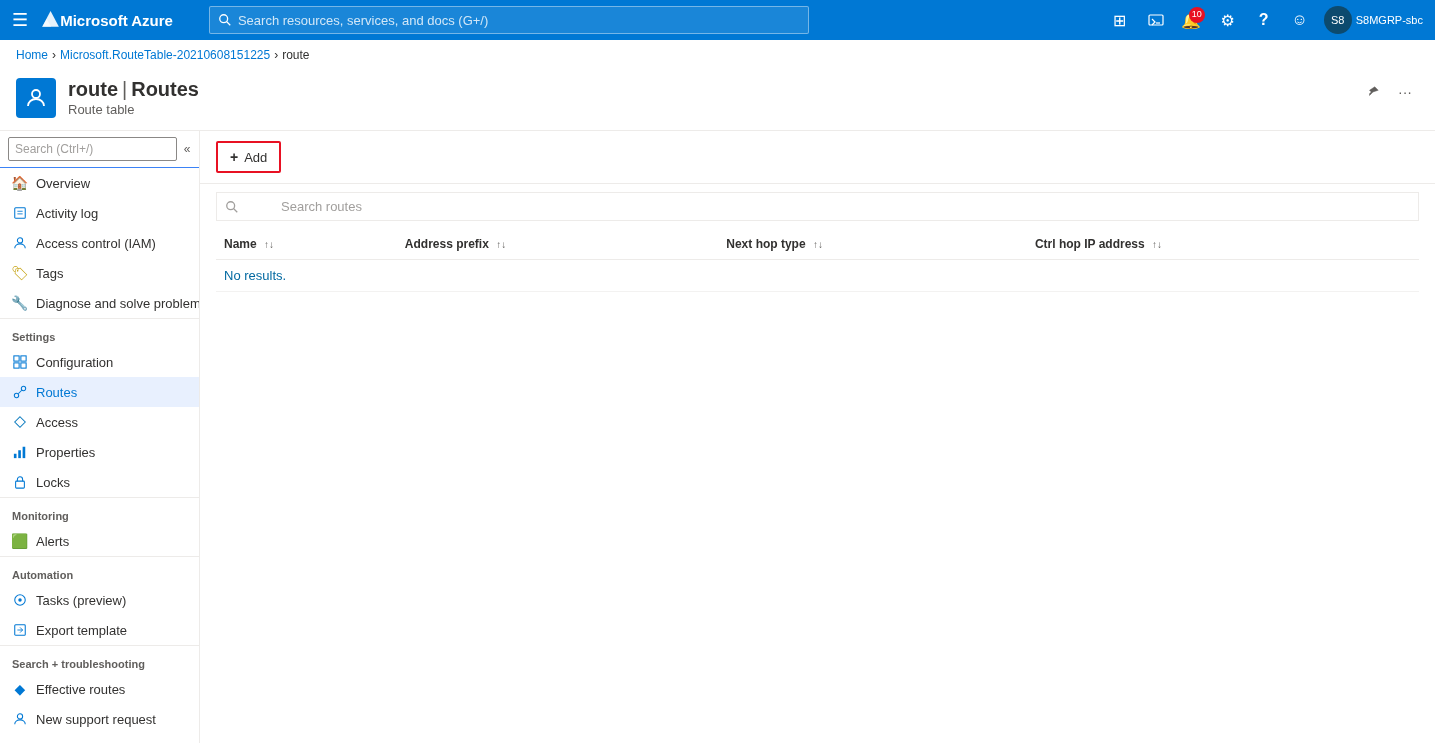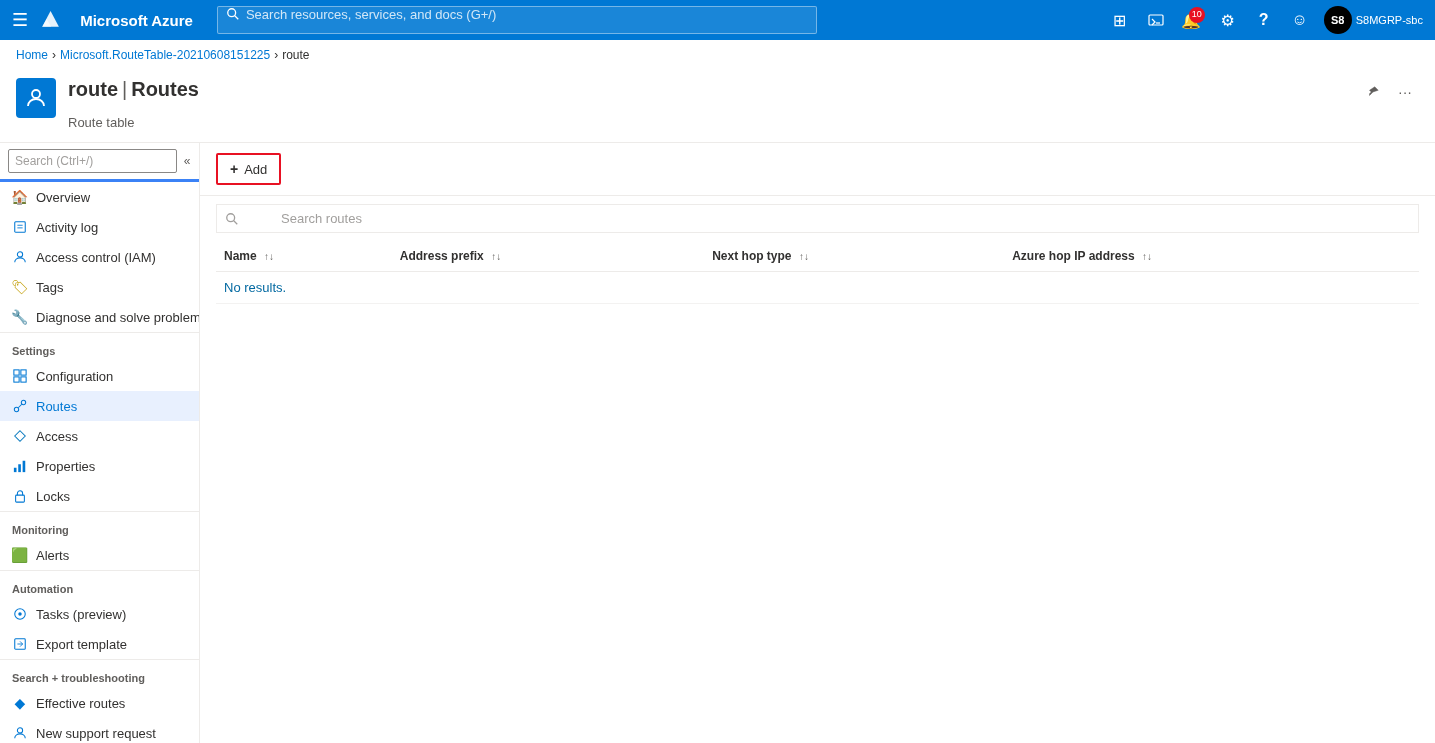--- a/index.html
+++ b/index.html
@@ -5,46 +5,46 @@
     * { margin: 0; padding: 0; box-sizing: border-box; }
     body { font-family: 'Segoe UI', Arial, sans-serif; font-size: 13px; color: #323130; background: #fff; overflow: hidden; }
 
     
     .topnav {
       display: flex; align-items: center;
       background: #0078d4; height: 40px; padding: 0 8px;
       color: #fff; gap: 8px; position: fixed; top: 0; left: 0; right: 0; z-index: 100;
     }
     .topnav-hamburger { cursor: pointer; font-size: 18px; padding: 4px; }
-    .topnav-logo { display: flex; align-items: center; gap: 20px; font-size: 15px; font-weight: 600; white-space: nowrap; }
+    .topnav-logo { display: flex; align-items: center; gap: 0; font-size: 15px; font-weight: 600; white-space: nowrap; }
     .topnav-search {
-      flex: 1; max-width: 600px; margin: 0 16px;
+      flex: 1; max-width: 600px; margin: 0 28px;
       background: #1a86d8; border: 1px solid rgba(255,255,255,0.4);
-      border-radius: 2px; display: flex; align-items: flex-start; padding: 0 8px; gap: 6px; height: 28px;
+      border-radius: 2px; display: flex; align-items: center; padding: 0 8px; gap: 6px; height: 28px;
     }
     .topnav-search input {
       background: transparent; border: none; outline: none; color: #fff; font-size: 13px; flex: 1;
     }
     .topnav-search input::placeholder { color: rgba(255,255,255,0.8); }
     .topnav-icons { display: flex; align-items: center; gap: 4px; margin-left: auto; }
     .topnav-icon-btn {
       width: 32px; height: 32px; display: flex; align-items: center; justify-content: center;
       cursor: pointer; border-radius: 2px; position: relative; color: #fff; font-size: 16px;
     }
     .badge {
       position: absolute; top: 3px; right: 3px; background: #e81123;
       color: #fff; font-size: 9px; border-radius: 10px; padding: 0 3px; min-width: 14px; text-align: center; line-height: 14px; height: 16px;
     }
     .topnav-avatar {
       display: flex; align-items: center; gap: 4px; cursor: pointer; padding: 0 4px;
       font-size: 12px; white-space: nowrap;
     }
     .avatar-circle {
-      width: 28px; height: 28px; background: #000000; border-radius: 50%;
-      display: flex; align-items: center; justify-content: center; font-size: 11px; font-weight: 700;
+      width: 28px; height: 28px; background: #0c4a6e; border-radius: 50%;
+      display: flex; align-items: center; justify-content: center; font-size: 11px; font-weight: 400;
     }
 
     
     .breadcrumb {
       display: flex; align-items: flex-end; gap: 4px; padding: 8px 16px;
       font-size: 12px; color: #0078d4; margin-top: 40px;
     }
     .breadcrumb span { color: #323130; }
     .breadcrumb a { color: #0078d4; text-decoration: none; cursor: pointer; }
     .breadcrumb-sep { color: #605e5c; }
@@ -53,38 +53,38 @@
     .resource-header {
       display: flex; align-items: flex-start; padding: 8px 16px 12px 16px; gap: 12px;
       border-bottom: 1px solid #edebe9;
     }
     .resource-icon {
       width: 40px; height: 40px; background: #0078d4; border-radius: 4px;
       display: flex; align-items: center; justify-content: center; color: #fff; font-size: 20px;
     }
     .resource-title-area { flex: 1; }
     .resource-name-pipe { color: #605e5c; font-size: 20px; font-weight: 300; margin: 0 4px; }
-    .resource-type-label { font-size: 13px; color: #605e5c; margin-top: 14px; }
+    .resource-type-label { font-size: 13px; color: #605e5c; margin-top: 1px; }
     .resource-header-actions { display: flex; align-items: center; gap: 4px; }
     .header-action-btn {
       width: 28px; height: 28px; display: flex; align-items: center; justify-content: center;
       cursor: pointer; border-radius: 2px; color: #605e5c; font-size: 14px; border: none; background: transparent;
     }
 
     
     .main-layout { display: flex; height: calc(100vh - 120px); overflow: hidden; }
 
     
     .sidebar {
       width: 200px; min-width: 200px; background: #fff; border-right: 1px solid #edebe9;
       overflow-y: auto; display: flex; flex-direction: column;
     }
     .sidebar-search {
       display: flex; align-items: center; gap: 6px; padding: 6px 8px;
-      border-bottom: 3px solid #3b82f6;
+      border-bottom: 1px solid #3b82f6;
     }
     .sidebar-search input {
       border: 1px solid #8a8886; border-radius: 2px; padding: 4px 6px; font-size: 12px;
       flex: 1; outline: none; color: #323130;
     }
     .sidebar-search input::placeholder { color: #a19f9d; }
     .sidebar-collapse-btn {
       width: 24px; height: 24px; display: flex; align-items: center; justify-content: center;
       cursor: pointer; color: #605e5c; font-size: 12px; border: none; background: transparent;
     }
@@ -381,21 +381,21 @@
             </th>
             <th>
               <span>Address prefix</span>
               <span class="sort-icon">↑↓</span>
             </th>
             <th>
               <span>Next hop type</span>
               <span class="sort-icon">↑↓</span>
             </th>
             <th>
-              <span>Azure hop IP address</span>
+              <span>Ctrl hop IP address</span>
               <span class="sort-icon">↑↓</span>
             </th>
           </tr>
         </thead>
         <tbody>
           <tr>
             <td colspan="4" class="no-results">No results.</td>
           </tr>
         </tbody>
       </table>

